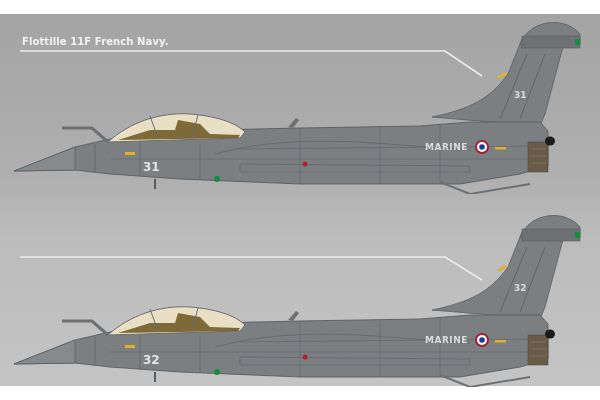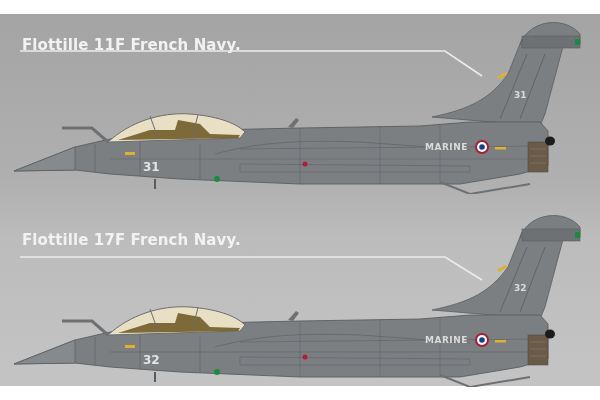--- a/index.html
+++ b/index.html
@@ -2,21 +2,21 @@
 <html><head>
   <meta charset="utf-8">
   <style>
     html, body { margin:0; padding:0; background:#ffffff; }
     body { width:600px; height:400px; position:relative; overflow:hidden; font-family:"DejaVu Sans", sans-serif; }
     .panel {
       position:absolute; left:0; top:14px; width:600px; height:372px;
       background:linear-gradient(180deg,#a4a4a4 0%,#b0b0b0 45%,#bcbcbc 60%,#c4c4c4 100%);
     }
     .caption {
-      position:absolute; left:22px; font-size:15px; font-weight:bold; color:#f2f2f2;
+      position:absolute; left:22px; font-size:10px; font-weight:bold; color:#f2f2f2;
       letter-spacing:0.1px; white-space:nowrap;
     }
     .aircraft { position:absolute; left:0; width:600px; height:180px; }
     svg text { font-family:"DejaVu Sans", sans-serif; font-weight:bold; }
   </style>
 </head>
 <body>
 
 <div class="panel">
 
@@ -75,21 +75,20 @@
     <rect x="528" y="128" width="20" height="30" fill="#6a5a48" stroke="#4e4e4e" stroke-width="0.6"></rect>
     <line x1="530" y1="135" x2="546" y2="135" stroke="#8a7a68" stroke-width="0.6"></line>
     <line x1="530" y1="142" x2="546" y2="142" stroke="#8a7a68" stroke-width="0.6"></line>
     <line x1="530" y1="149" x2="546" y2="149" stroke="#8a7a68" stroke-width="0.6"></line>
     <ellipse cx="550" cy="127" rx="5" ry="4.5" fill="#1c1c1c"></ellipse>
 
     <path d="M440,168 L470,180 L530,170" fill="none" stroke="#6e7174" stroke-width="2"></path>
     <line x1="155" y1="165" x2="155" y2="175" stroke="#5a5d60" stroke-width="2"></line>
   </svg>
 
-  <div class="caption" style="top:217px;">Flottille 17F French Navy.</div>
   <svg class="aircraft" style="top:193px;" viewBox="0 0 600 180">
     <polyline points="20,50 445,50 482,73" fill="none" stroke="#ececec" stroke-width="1.6"></polyline>
     <path d="M432,103 C470,95 490,85 508,60 L522,25 L565,25 L545,100 L540,112 Z" fill="#7c7f82" stroke="#5a5d60" stroke-width="0.8"></path>
     <path d="M520,30 C530,5 565,2 580,20 L580,30 L522,30 Z" fill="#7c7f82" stroke="#5a5d60" stroke-width="0.8"></path>
     <rect x="522" y="22" width="58" height="12" fill="#6e7174" stroke="#5a5d60" stroke-width="0.6"></rect>
     <rect x="575" y="25" width="5" height="6" fill="#1a8a40"></rect>
     <line x1="527" y1="40" x2="500" y2="105" stroke="#5a5d60" stroke-width="0.8"></line>
     <line x1="545" y1="40" x2="520" y2="105" stroke="#5a5d60" stroke-width="0.8"></line>
     <rect x="497" y="60" width="10" height="3" fill="#e0b030" transform="rotate(-30 502 61)"></rect>
     <text x="514" y="84" font-size="9" fill="#dadada">32</text>

